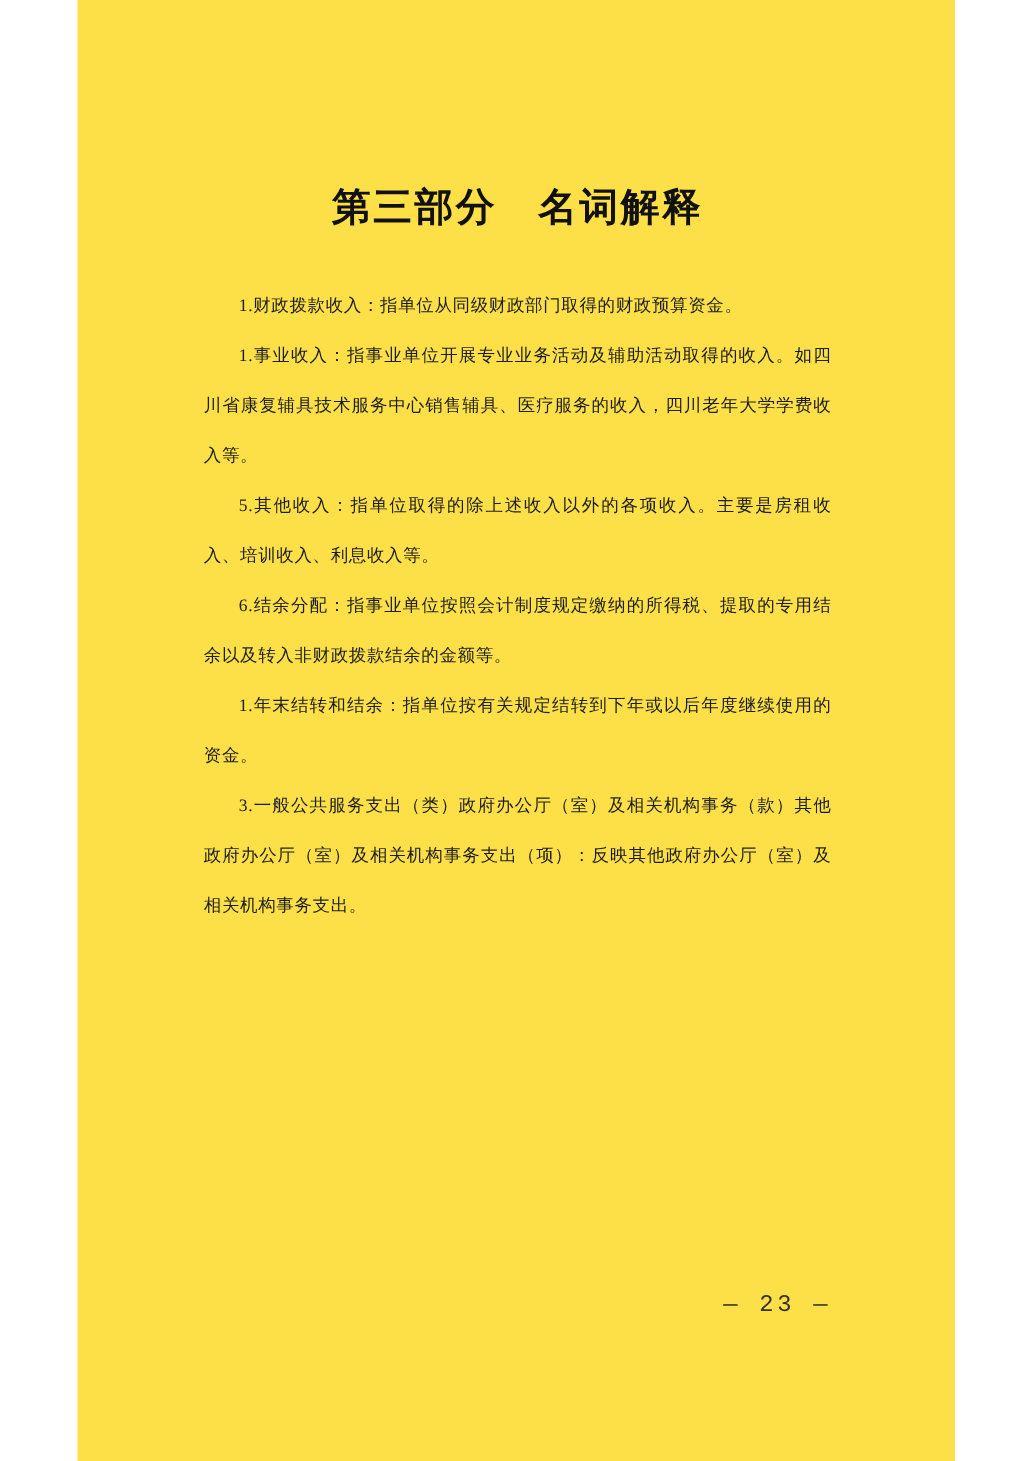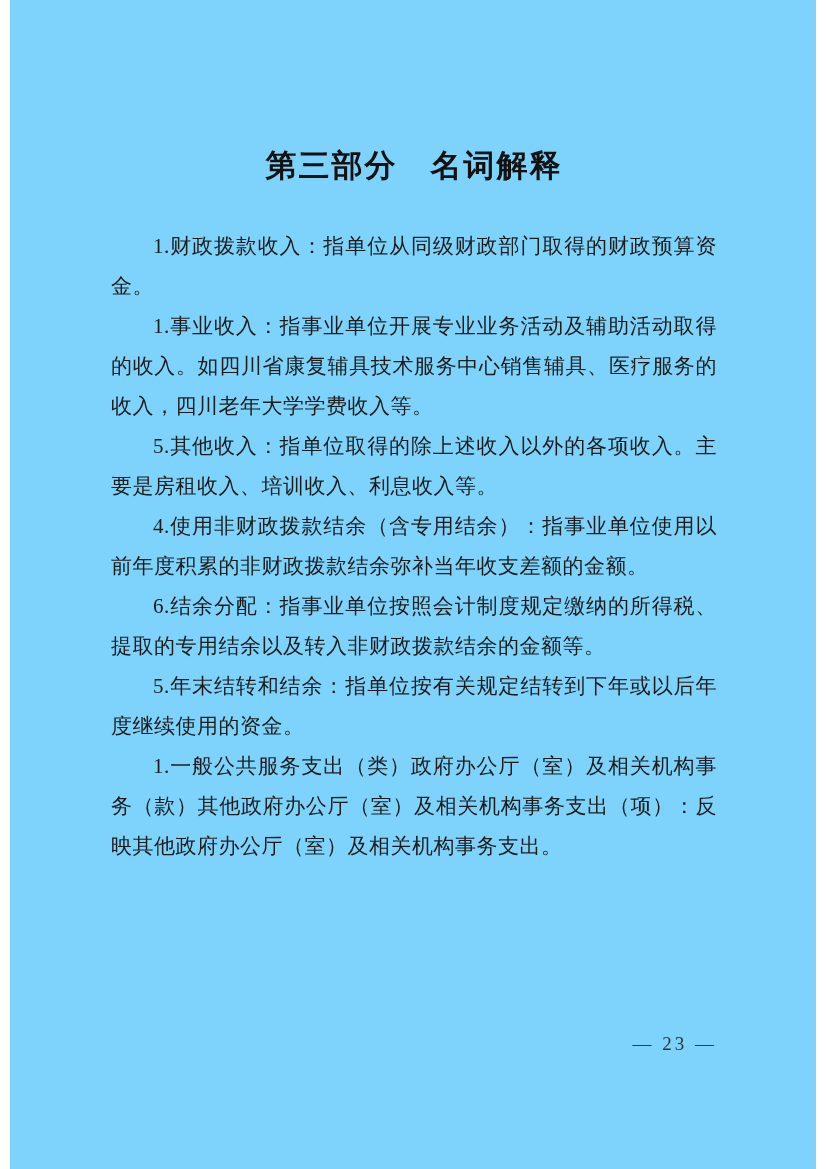--- a/index.html
+++ b/index.html
@@ -2,24 +2,24 @@
 <html><head>
 <meta charset="utf-8">
 <style>
   html, body {
     margin: 0;
     padding: 0;
     background: #ffffff;
   }
   .page {
     position: relative;
-    width: 806px;
+    width: 702px;
     height: 1169px;
     margin: 0 auto;
-    background: #7dd3fc;
+    background: #fde047;
     overflow: hidden;
     font-family: "Liberation Serif", "DejaVu Serif", serif;
     color: #1c1c1c;
   }
   .content {
     position: absolute;
     left: 101px;
     right: 99px;
     top: 140px;
   }
@@ -28,47 +28,47 @@
     font-family: "Liberation Sans", "DejaVu Sans", sans-serif;
     font-weight: 700;
     font-size: 31px;
     line-height: 52px;
     text-align: center;
     letter-spacing: 2px;
     color: #111111;
   }
   .para {
     margin: 0;
-    font-size: 21px;
+    font-size: 14px;
     line-height: 40px;
     text-indent: 2em;
     text-align: justify;
     text-justify: inter-ideograph;
     letter-spacing: 0.5px;
     color: #1c1c1c;
   }
   .footer {
     position: absolute;
     right: 99px;
     top: 1033px;
     font-size: 19px;
     letter-spacing: 3px;
     color: #333333;
+    font-family: Liberation Mono, monospace;
   }
 </style>
 </head>
 <body>
 
 <div class="page">
   <div class="content">
     <h1 class="doc-title">第三部分　名词解释</h1>
 
     <p class="para">1.财政拨款收入：指单位从同级财政部门取得的财政预算资金。</p>
     <p class="para">1.事业收入：指事业单位开展专业业务活动及辅助活动取得的收入。如四川省康复辅具技术服务中心销售辅具、医疗服务的收入，四川老年大学学费收入等。</p>
     <p class="para">5.其他收入：指单位取得的除上述收入以外的各项收入。主要是房租收入、培训收入、利息收入等。</p>
-    <p class="para">4.使用非财政拨款结余（含专用结余）：指事业单位使用以前年度积累的非财政拨款结余弥补当年收支差额的金额。</p>
     <p class="para">6.结余分配：指事业单位按照会计制度规定缴纳的所得税、提取的专用结余以及转入非财政拨款结余的金额等。</p>
-    <p class="para">5.年末结转和结余：指单位按有关规定结转到下年或以后年度继续使用的资金。</p>
-    <p class="para">1.一般公共服务支出（类）政府办公厅（室）及相关机构事务（款）其他政府办公厅（室）及相关机构事务支出（项）：反映其他政府办公厅（室）及相关机构事务支出。</p>
+    <p class="para">1.年末结转和结余：指单位按有关规定结转到下年或以后年度继续使用的资金。</p>
+    <p class="para">3.一般公共服务支出（类）政府办公厅（室）及相关机构事务（款）其他政府办公厅（室）及相关机构事务支出（项）：反映其他政府办公厅（室）及相关机构事务支出。</p>
   </div>
 
   <div class="footer">— 23 —</div>
 </div>
 
 </body></html>

